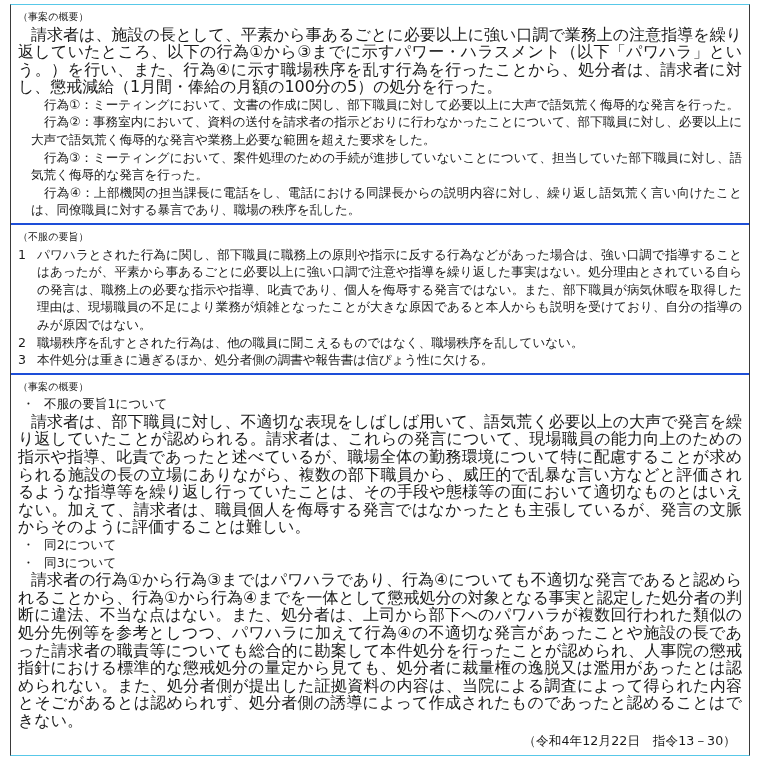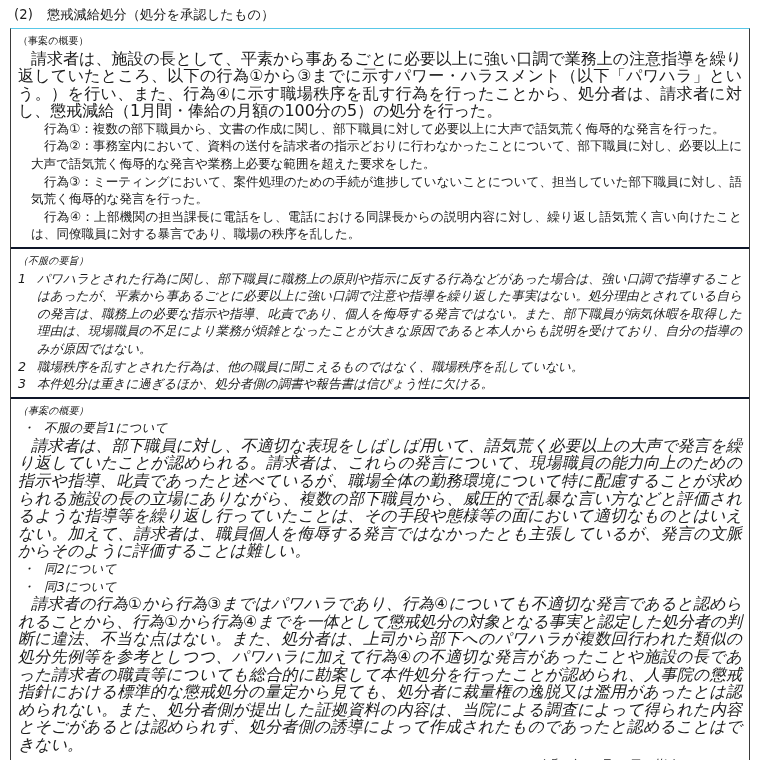--- a/index.html
+++ b/index.html
@@ -40,22 +40,21 @@
     border-left-color: #3a3a3a;
     border-right-color: #3a3a3a;
     box-sizing: border-box;
     width: 740px;
   }
   .section {
     padding: 3px 7px 4px 7px;
     box-sizing: border-box;
   }
   .section + .section {
-    border-top: 2px solid #0f172a;
-    font-style: italic;
+    border-top: 2px solid #1d4ed8;
   }
   .sec-head {
     font-size: 10px;
     line-height: 17.5px;
     letter-spacing: 0.05px;
     margin: 0 0 0 0;
   }
   p.body-para {
     font-size: 16px;
     line-height: 17.6px;
@@ -121,30 +120,27 @@
     padding: 2px 6px 1px 0;
     letter-spacing: 0.1px;
     white-space: nowrap;
   }
 </style>
 </head>
 <body>
 
 <div class="page">
 
-  <div class="doc-title">
-    <span class="num">(2)</span><span class="ttl">懲戒減給処分（処分を承認したもの）</span>
-  </div>
 
   <div class="outer-box">
 
     <div class="section">
       <div class="sec-head">（事案の概要）</div>
       <p class="body-para">請求者は、施設の長として、平素から事あるごとに必要以上に強い口調で業務上の注意指導を繰り返していたところ、以下の行為①から③までに示すパワー・ハラスメント（以下「パワハラ」という。）を行い、また、行為④に示す職場秩序を乱す行為を行ったことから、処分者は、請求者に対し、懲戒減給（1月間・俸給の月額の100分の5）の処分を行った。</p>
-      <p class="act-item">行為①：複数の部下職員から、文書の作成に関し、部下職員に対して必要以上に大声で語気荒く侮辱的な発言を行った。</p>
+      <p class="act-item">行為①：ミーティングにおいて、文書の作成に関し、部下職員に対して必要以上に大声で語気荒く侮辱的な発言を行った。</p>
       <p class="act-item">行為②：事務室内において、資料の送付を請求者の指示どおりに行わなかったことについて、部下職員に対し、必要以上に大声で語気荒く侮辱的な発言や業務上必要な範囲を超えた要求をした。</p>
       <p class="act-item">行為③：ミーティングにおいて、案件処理のための手続が進捗していないことについて、担当していた部下職員に対し、語気荒く侮辱的な発言を行った。</p>
       <p class="act-item">行為④：上部機関の担当課長に電話をし、電話における同課長からの説明内容に対し、繰り返し語気荒く言い向けたことは、同僚職員に対する暴言であり、職場の秩序を乱した。</p>
     </div>
 
     <div class="section">
       <div class="sec-head">（不服の要旨）</div>
 
       <div class="num-item">
         <span class="marker">1</span>

